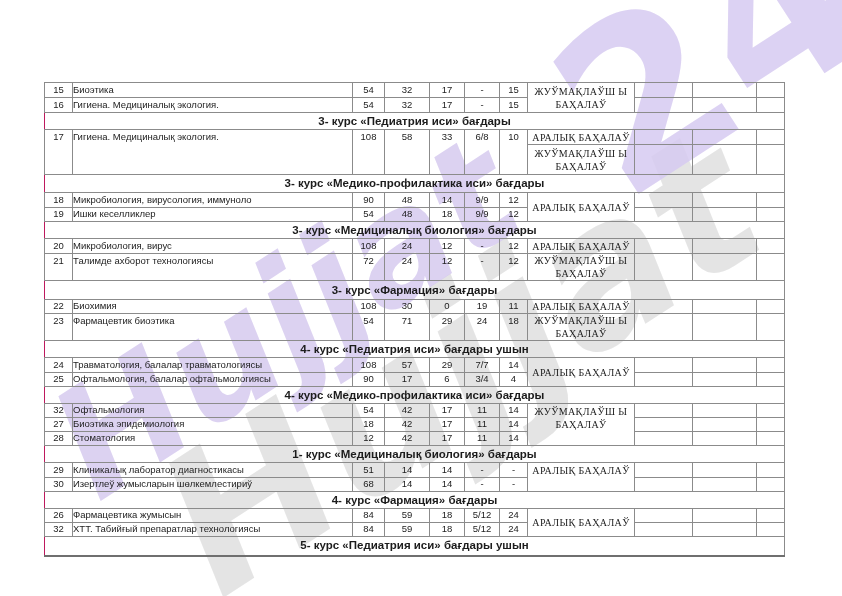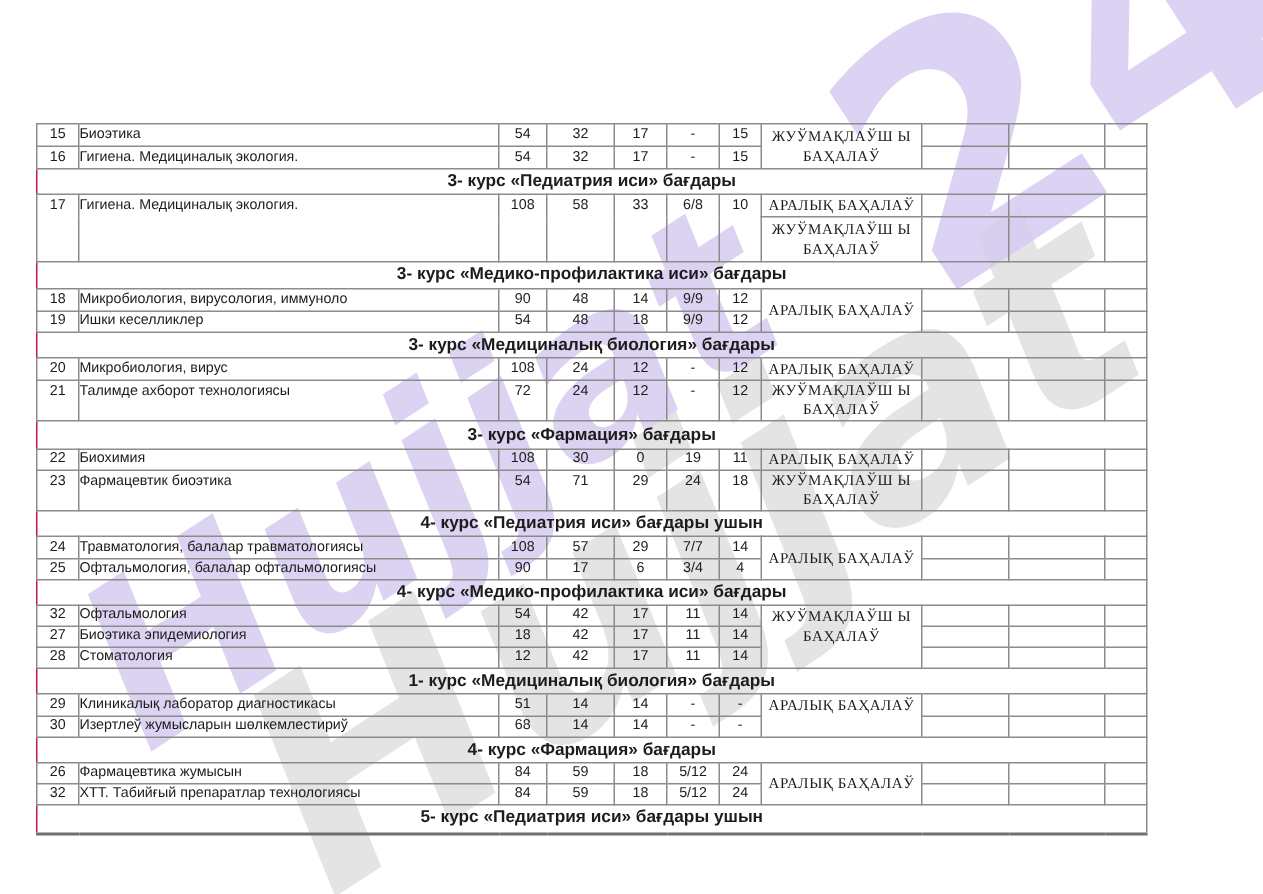--- a/index.html
+++ b/index.html
@@ -10,21 +10,21 @@
   
   .wm { position:absolute; z-index:0; pointer-events:none; white-space:nowrap;
         font-family:"DejaVu Sans", sans-serif; font-weight:bold; }
   .wm-gray  { left:130px; top:250px; font-size:195px; font-style:italic;
               color:#d5d5d5; opacity:0.62; transform:rotate(-33deg); }
   .wm-purple{ left:28px; top:230px; font-size:152px; font-style:italic;
               color:#cfc1ec; opacity:0.72; transform:rotate(-33deg); }
   .wm-24    { left:556px; top:-78px; font-size:225px;
               color:#d7cbf1; opacity:0.85; transform:rotate(-33deg); }
   
-  .sheet { position:absolute; left:24px; top:82px; z-index:1; }
+  .sheet { position:absolute; left:44px; top:82px; z-index:1; }
   table { border-collapse:collapse; table-layout:fixed; width:740px;
           background:transparent; }
   td {
     border:1px solid #8b8b8b; padding:0 2px; overflow:hidden;
     font-size:9.5px; line-height:1.28; color:#1c1c1c;
     white-space:nowrap; vertical-align:middle;
   }
   .no   { text-align:center; }
   .subj { text-align:left; padding-left:0; }
   .num  { text-align:center; }

